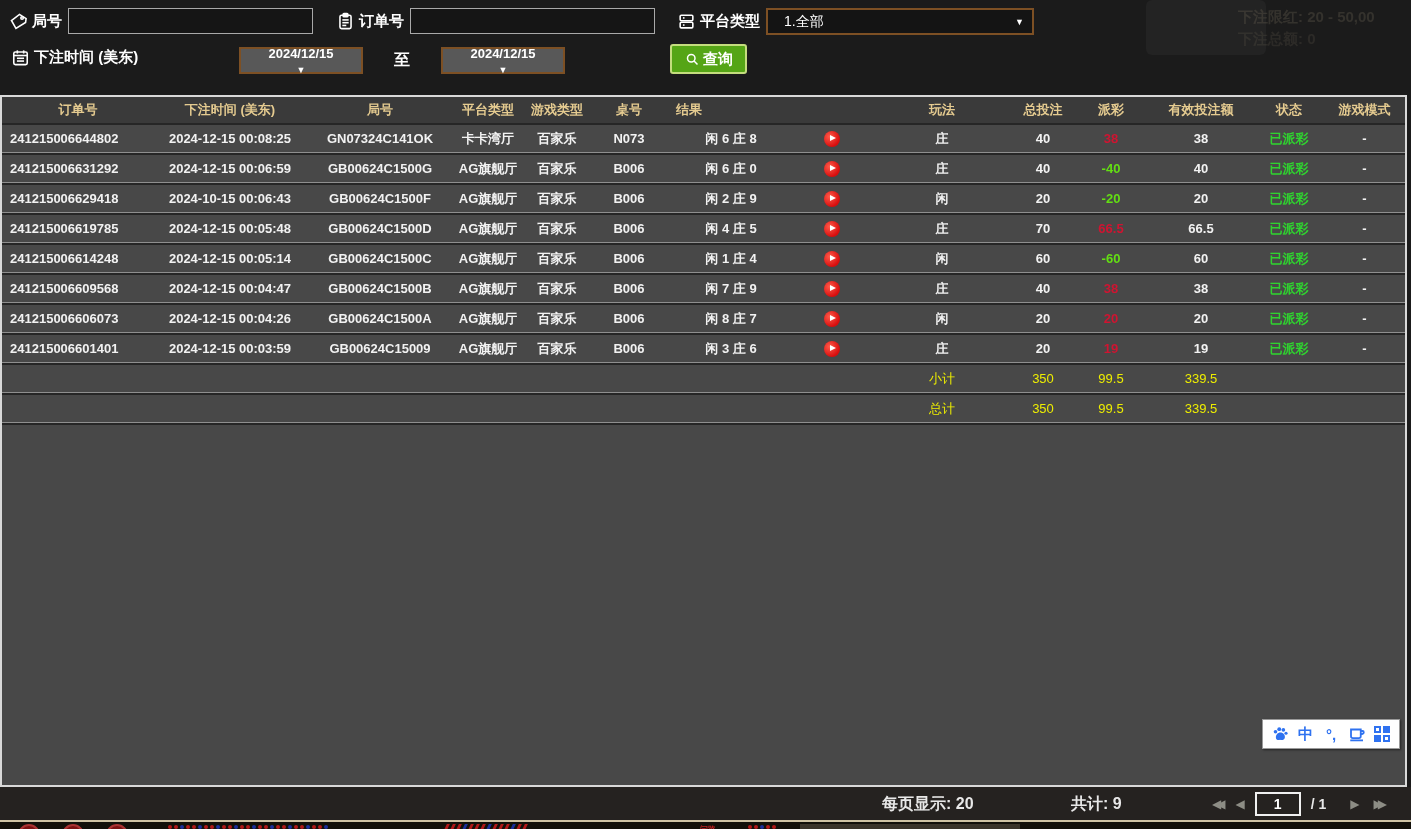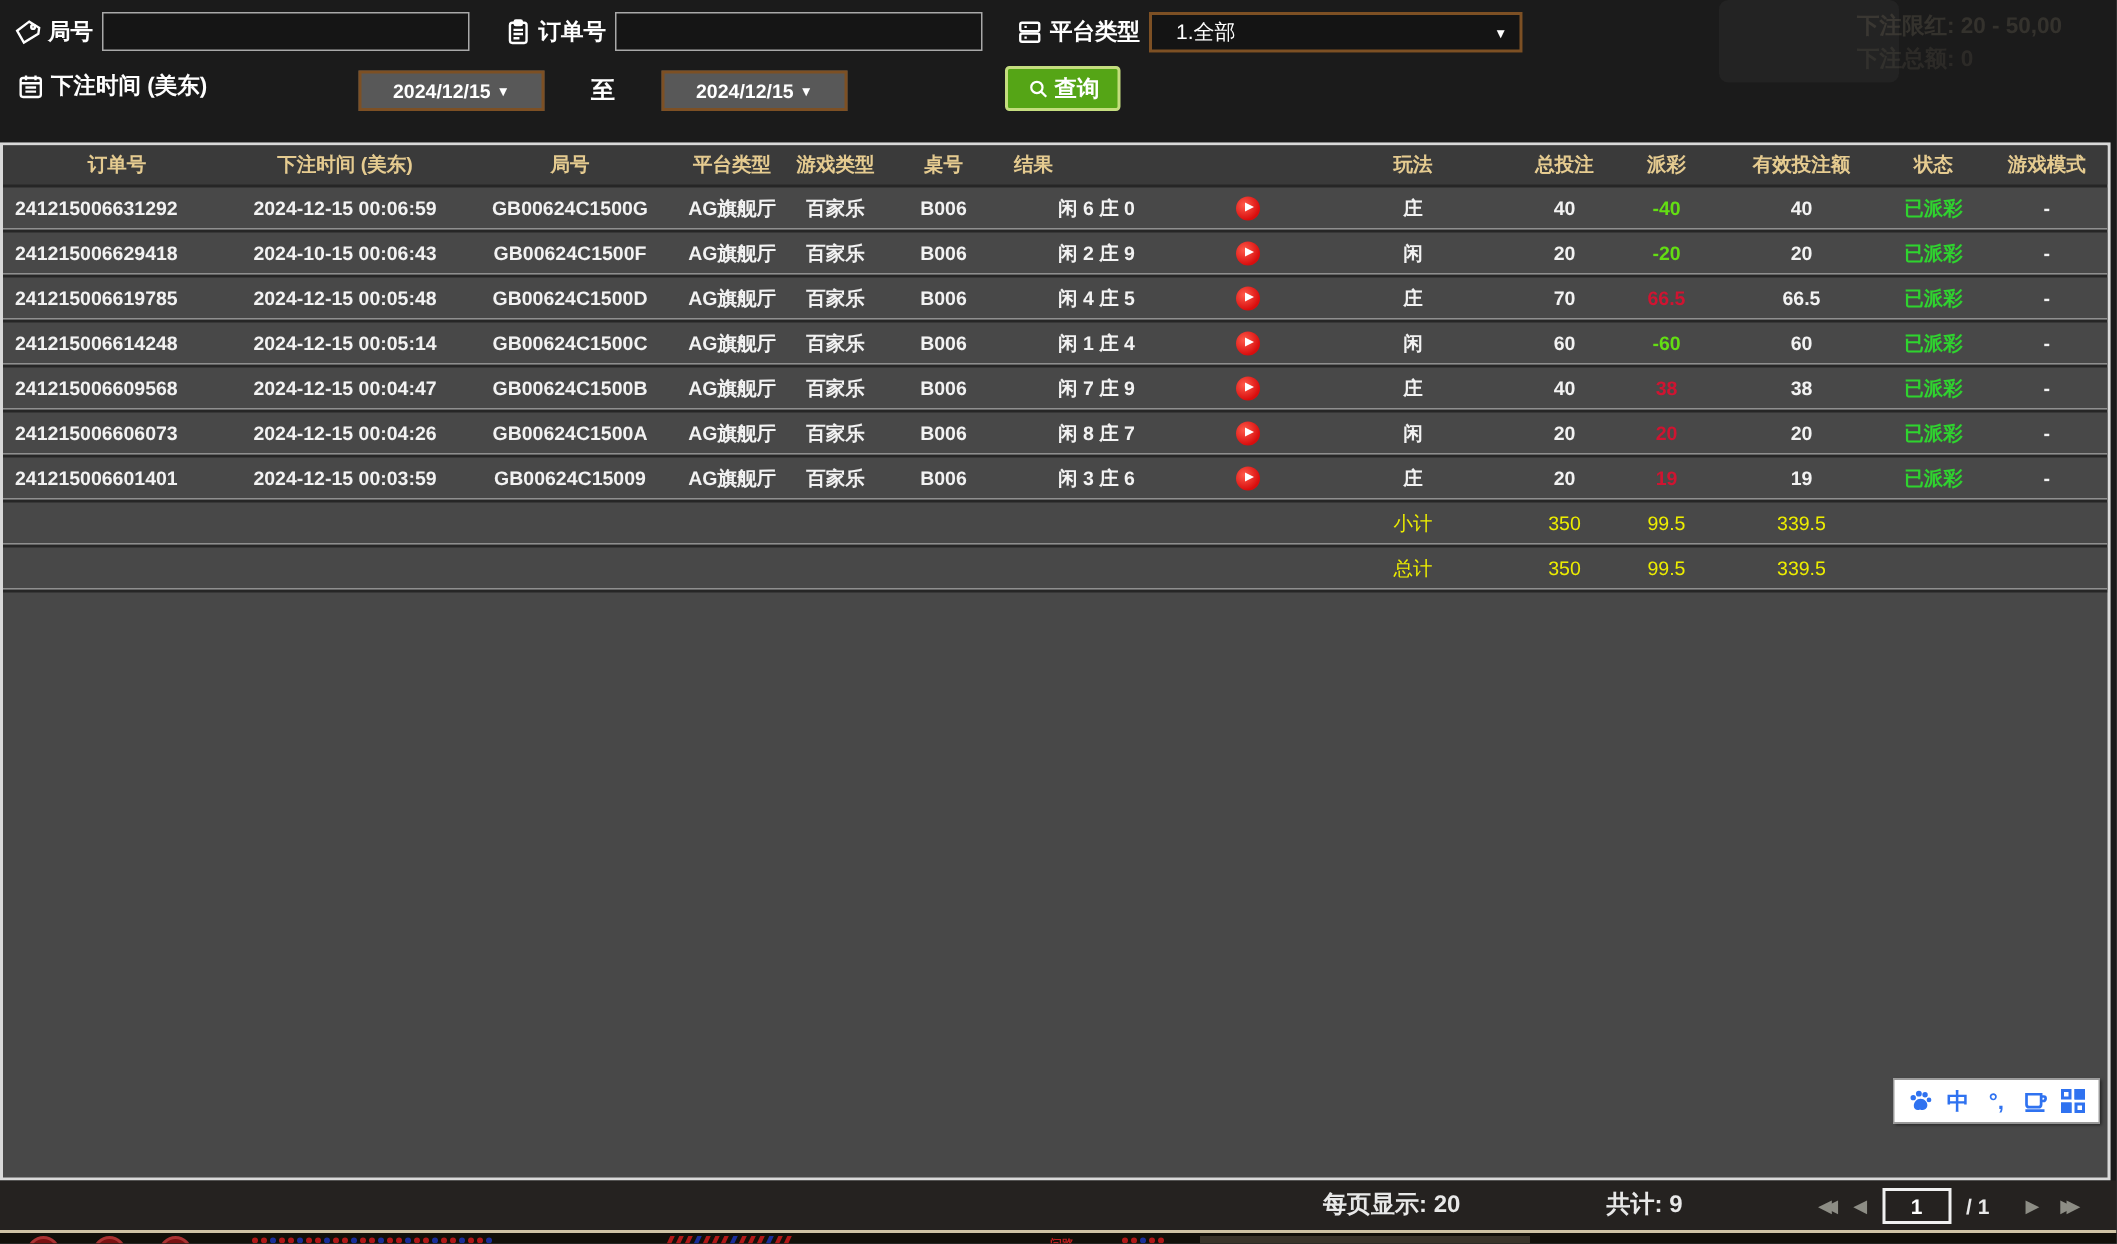--- a/index.html
+++ b/index.html
@@ -26,21 +26,21 @@
   }
   .sel {
     height:27px; background:#141414; border:2px solid #7d5024; color:#fff;
     display:flex; align-items:center; justify-content:space-between;
     padding:0 8px; font-size:14px; cursor:pointer;
   }
   .sel .caret { font-size:9px; color:#fff; margin-left:8px; }
   .datesel {
     width:124px; height:27px; background:#585858; border:2px solid #7d5024;
     display:flex; align-items:center; justify-content:center; gap:4px;
-    font-size:13px; font-weight:700; color:#fff; cursor:pointer;
+    font-size:13px; font-weight:700; color:#fff; cursor:pointer;flex-direction:column;
   }
   .datesel .caret { font-size:9px; }
   .to-label { position:absolute; font-size:16px; font-weight:700; }
   .btn-query {
     position:absolute; width:77px; height:30px; background:#55a516;
     border:2px solid #c4dd7e; border-radius:3px; color:#fff; font-size:15px;
     font-weight:700; display:flex; align-items:center; justify-content:center;
     gap:3px; cursor:pointer; font-family:inherit;
   }
   
@@ -149,21 +149,21 @@
   <div class="f-item" style="left:676px; top:8px;">
     <span class="icn">
       <svg viewBox="0 0 24 24" fill="none" stroke="#fff" stroke-width="2">
         <rect x="4" y="4" width="16" height="7" rx="1.5"></rect>
         <rect x="4" y="13" width="16" height="7" rx="1.5"></rect>
         <line x1="7.5" y1="7.5" x2="9.5" y2="7.5"></line>
           <line x1="7.5" y1="16.5" x2="9.5" y2="16.5"></line>
       </svg>
     </span>
     <span class="f-label">平台类型</span>
-    <div class="sel" style="width:249px;padding-left:16px;">
+    <div class="sel" style="width:268px;padding-left:16px;">
       <span>1.全部</span>
       <span class="caret">▼</span>
     </div>
   </div>
 
   <div class="f-item" style="left:10px; top:47px;">
     <span class="icn">
       <svg viewBox="0 0 24 24" fill="none" stroke="#fff" stroke-width="2">
         <rect x="3.5" y="5" width="17" height="16" rx="2"></rect>
         <line x1="3.5" y1="9.5" x2="20.5" y2="9.5"></line>
@@ -227,20 +227,40 @@
           <th class="c-result">结果</th>
           <th>玩法</th>
           <th>总投注</th>
           <th>派彩</th>
           <th>有效投注额</th>
           <th>状态</th>
           <th>游戏模式</th>
         </tr>
     </thead>
     <tbody id="table-body">
+      <tr>
+          <td class="c-order">241215006644802</td>
+          <td>2024-12-15 00:08:25</td>
+          <td>GN07324C141OK</td>
+          <td>卡卡湾厅</td>
+          <td>百家乐</td>
+          <td>N073</td>
+          <td class="c-result">
+            <span class="result-wrap">
+              <span class="result-text">闲 6 庄 8</span>
+              <span class="play-icon"></span>
+            </span>
+          </td>
+          <td>庄</td>
+          <td>40</td>
+          <td class="pay-red">38</td>
+          <td>38</td>
+          <td class="st-green">已派彩</td>
+          <td>-</td>
+        </tr>
         <tr>
           <td class="c-order">241215006631292</td>
           <td>2024-12-15 00:06:59</td>
           <td>GB00624C1500G</td>
           <td>AG旗舰厅</td>
           <td>百家乐</td>
           <td>B006</td>
           <td class="c-result">
             <span class="result-wrap">
               <span class="result-text">闲 6 庄 0</span>

